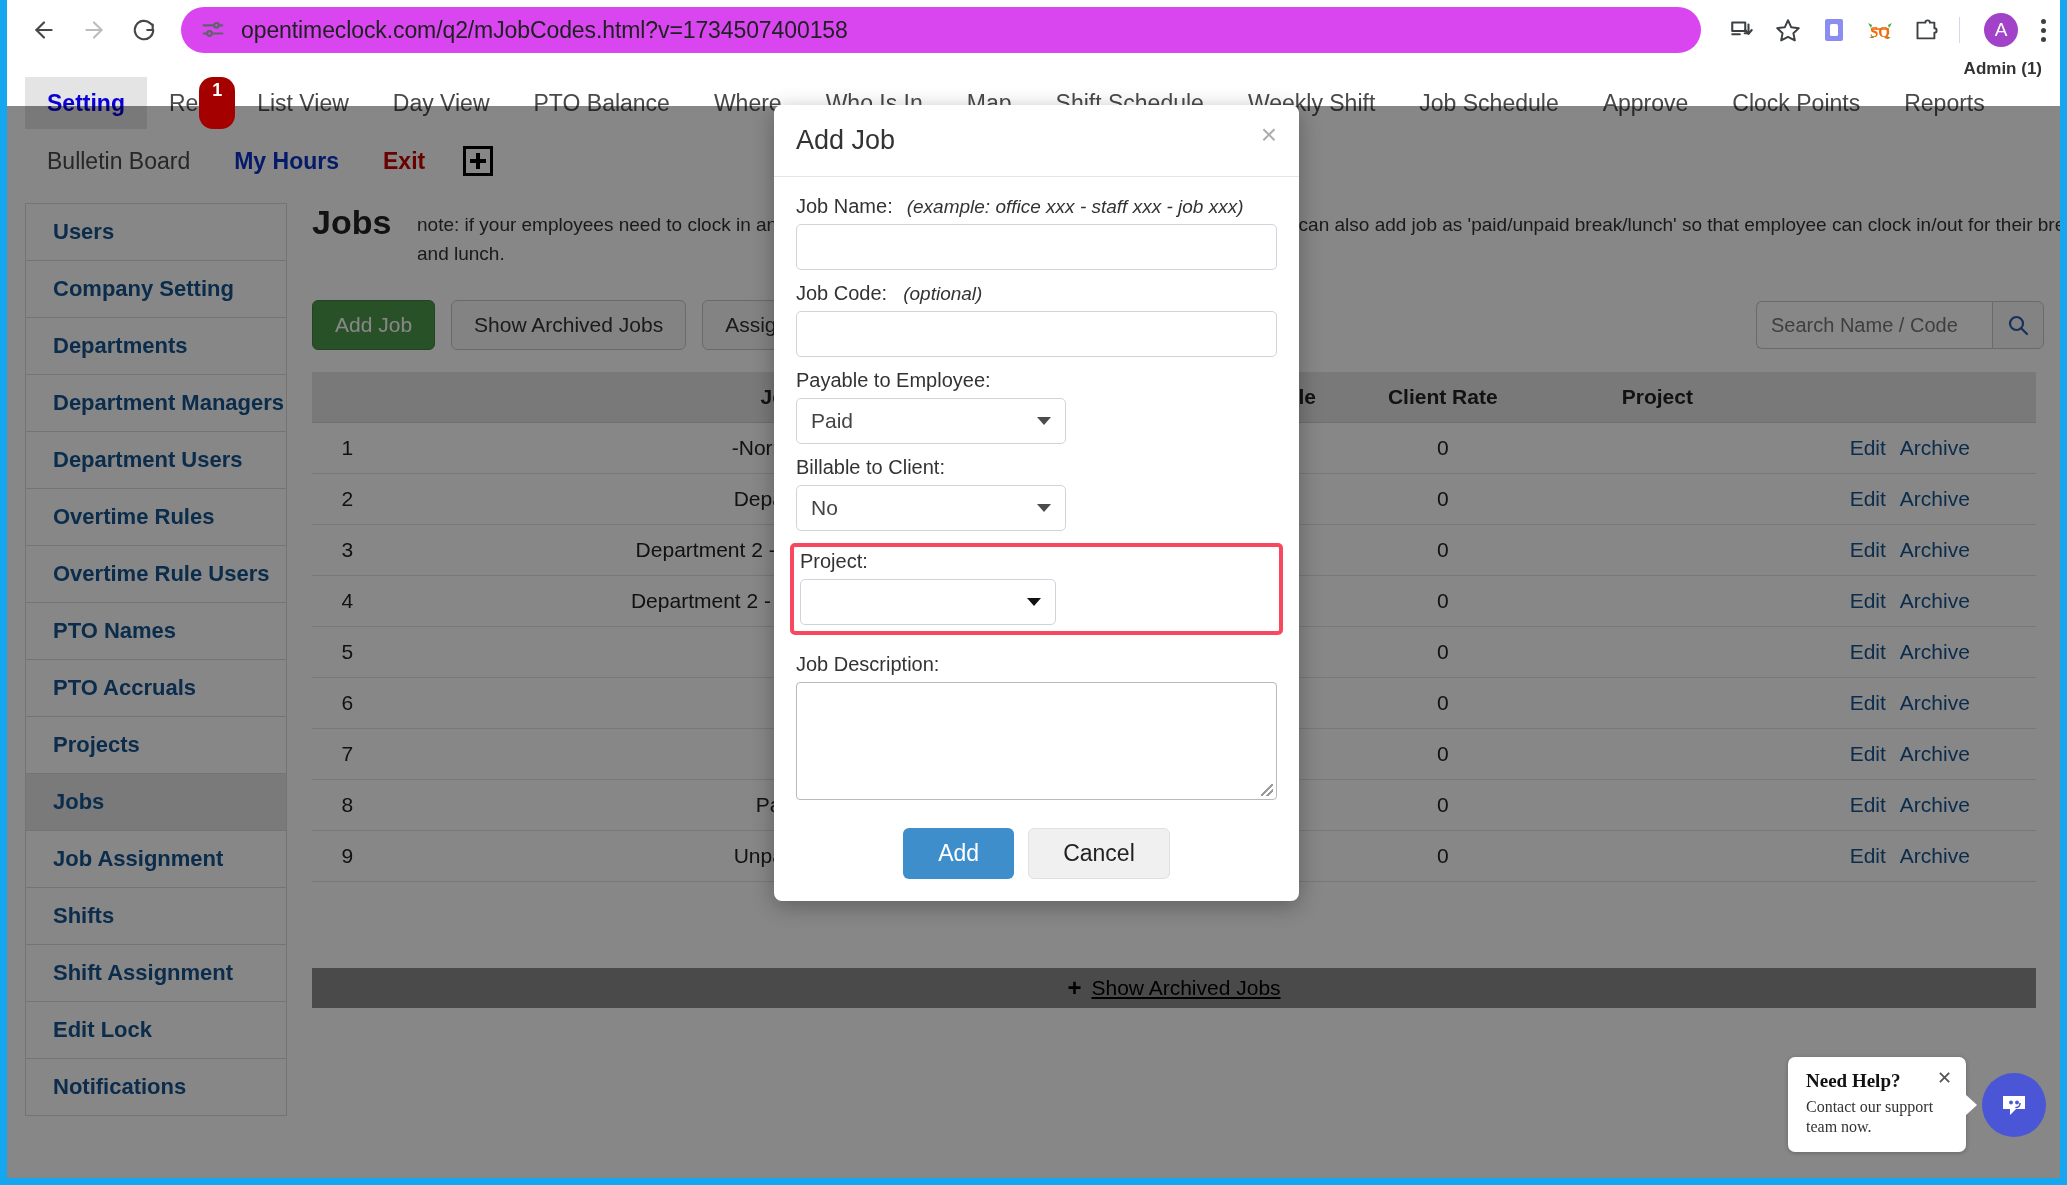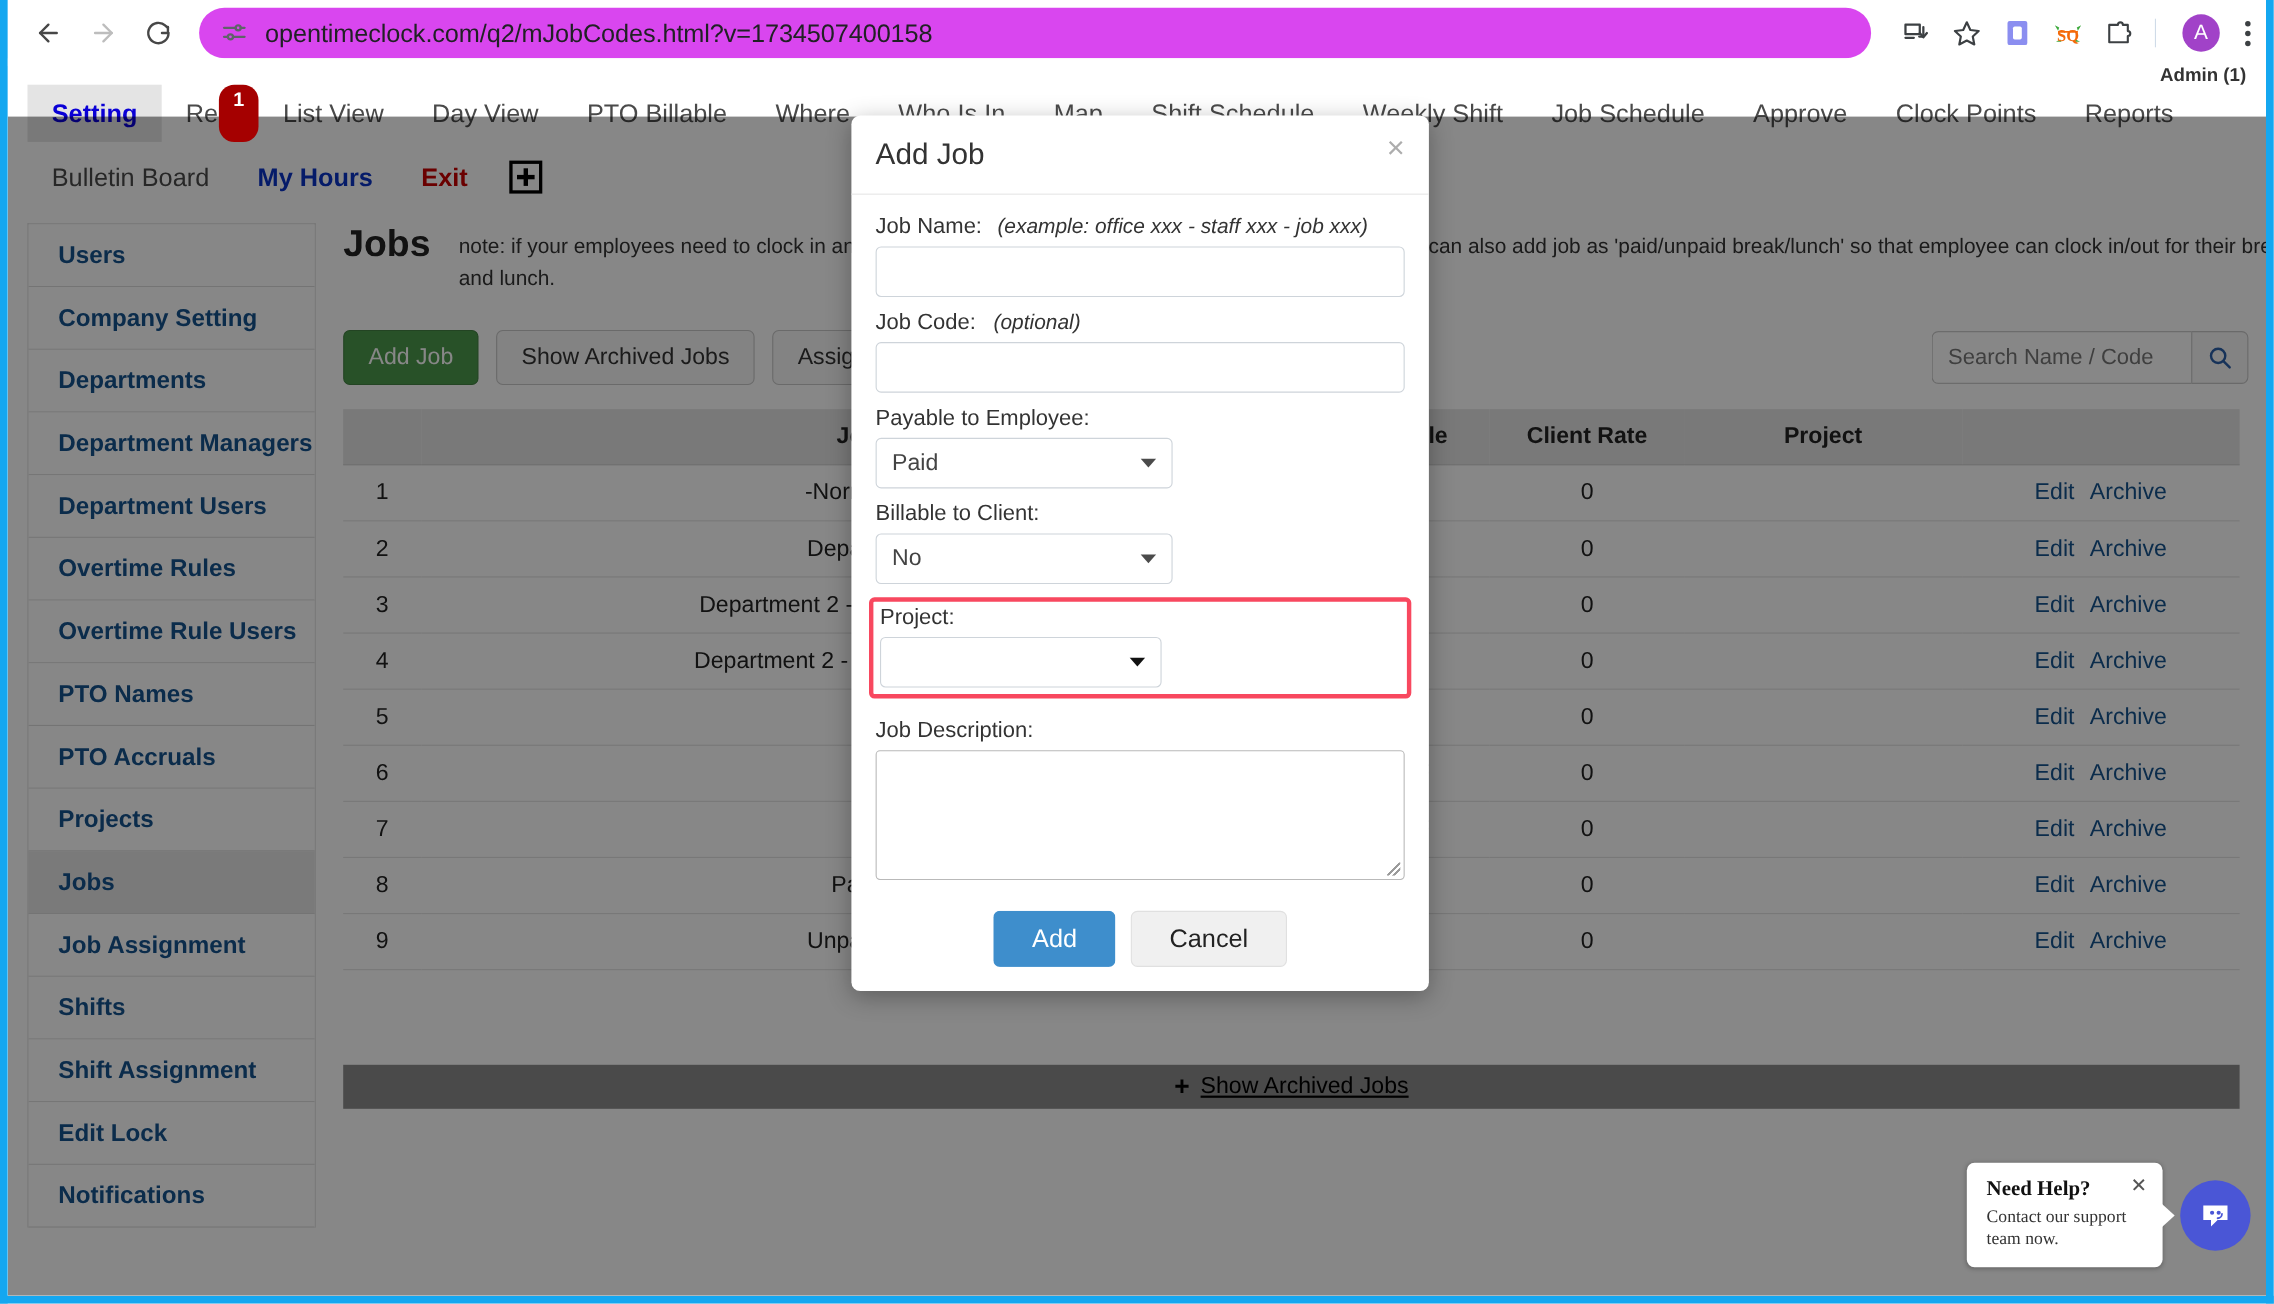--- a/index.html
+++ b/index.html
@@ -477,21 +477,21 @@
     <div id="page-inner">
 
       <div id="admin-label">Admin (1)</div>
 
       <div id="tabbar">
         <div class="tab active">Setting</div>
         <div class="tab">Req</div>
         <div class="badge">1</div>
         <div class="tab">List View</div>
         <div class="tab">Day View</div>
-        <div class="tab">PTO Billable</div>
+        <div class="tab">PTO Balance</div>
         <div class="tab">Where</div>
         <div class="tab">Who Is In</div>
         <div class="tab">Map</div>
         <div class="tab">Shift Schedule</div>
         <div class="tab">Weekly Shift</div>
         <div class="tab">Job Schedule</div>
         <div class="tab">Approve</div>
         <div class="tab">Clock Points</div>
         <div class="tab">Reports</div>
       </div>

